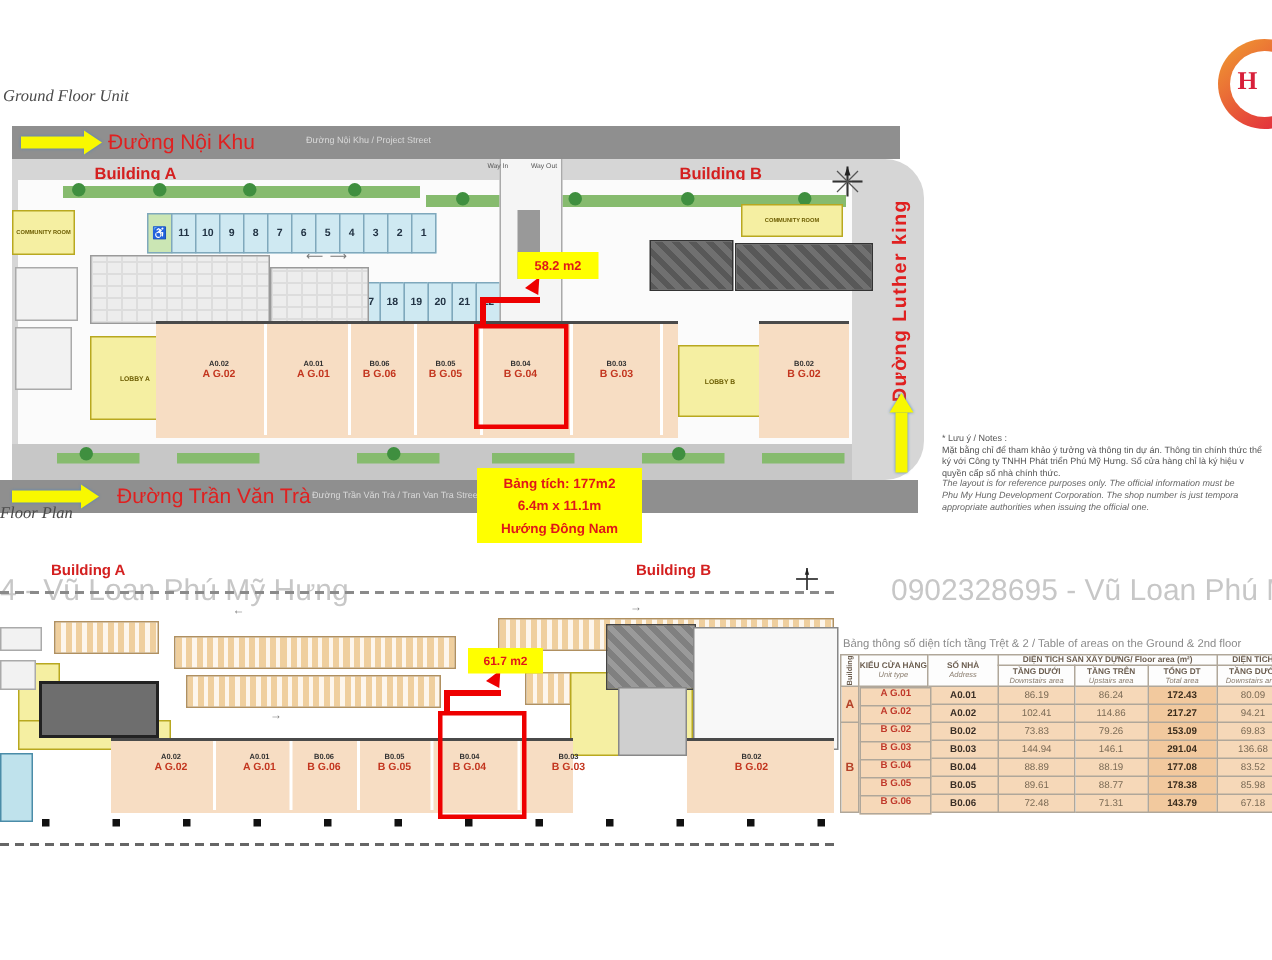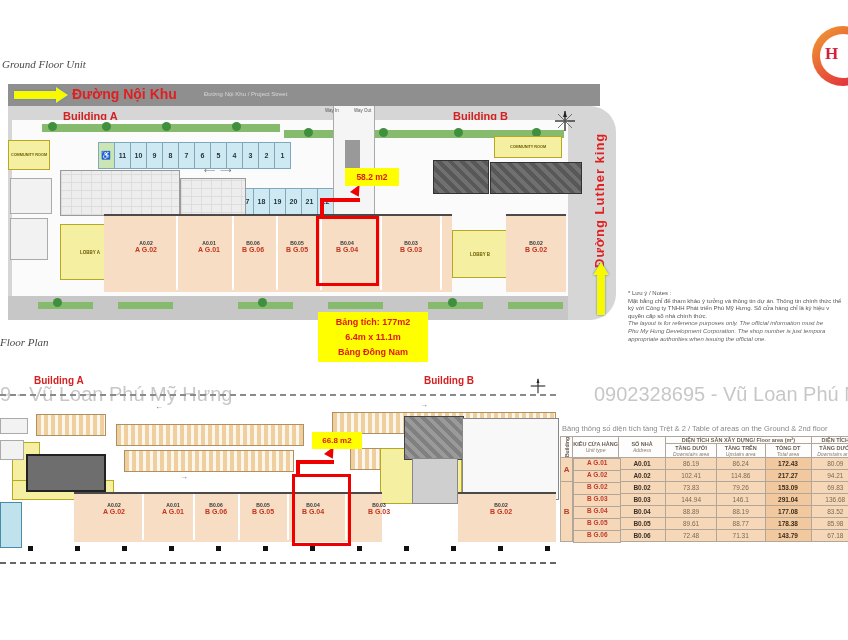--- a/index.html
+++ b/index.html
@@ -6,21 +6,21 @@
   .page{position:relative;width:848px;height:640px;overflow:hidden;background:#fff;
         font-family:"Liberation Sans",sans-serif;}
   .abs{position:absolute;}
 
   
   .cr-code{left:0;top:20px;font:bold 23px "Liberation Serif",serif;color:#b51a1a;letter-spacing:1px;}
   .plan-caption{font:italic 11px "Liberation Serif",serif;color:#4a4a4a;}
 
   
   .road-bar{background:#8f8f8f;}
-  .road-name{position:absolute;font-weight:bold;font-size:14px;color:#e02020;white-space:nowrap;}
+  .road-name{position:absolute;font-weight:normal;font-size:14px;color:#e02020;white-space:nowrap;}
   .road-sub{position:absolute;font-size:6px;color:#d8d8d8;white-space:nowrap;}
   .yarrow{position:absolute;filter:drop-shadow(0 0 1px #4b85c4);}
   .yarrow .tail{position:absolute;background:#f8f800;}
   .yarrow .head{position:absolute;width:0;height:0;}
 
   
   .plan-top{left:8px;top:106px;width:608px;height:214px;background:#d6d6d6;
             border-radius:0 26px 26px 0;}
   .bldg-label{position:absolute;font-weight:bold;font-size:11px;color:#d42020;white-space:nowrap;}
   .white-bldg{position:absolute;background:#fbfbfb;}
@@ -266,37 +266,45 @@
       <polygon points="11,1 13,7 9,7" fill="#222"></polygon>
     </svg>
   </div>
 
   <div class="abs vroad" style="left:592px;top:128px;height:140px;">Đường Luther king</div>
   <div class="abs yarrow" style="left:593px;top:262px;width:16px;height:54px;">
     <div class="head" style="left:0;top:0;border-bottom:13px solid #f8f800;border-left:8px solid transparent;border-right:8px solid transparent;"></div>
     <div class="tail" style="left:4px;top:13px;width:8px;height:40px;"></div>
   </div>
 
+  <div class="abs road-bar" style="left:0;top:320px;width:612px;height:22px;">
+    <div class="yarrow" style="left:8px;top:3px;width:58px;height:16px;">
+      <div class="tail" style="left:0;top:4px;width:46px;height:8px;"></div>
+      <div class="head" style="left:46px;top:0;border-left:12px solid #f8f800;border-top:8px solid transparent;border-bottom:8px solid transparent;"></div>
+    </div>
+    <span class="road-name" style="left:78px;top:2px;">Đường Trần Văn Trà</span>
+    <span class="road-sub" style="left:208px;top:8px;">Đường Trần Văn Trà / Tran Van Tra Street</span>
+  </div>
 
   <div class="abs anno">
     <div>Bảng tích: 177m2</div>
     <div>6.4m x 11.1m</div>
-    <div>Bảng Đông Nam</div>
+    <div>Hướng Đông Nam</div>
   </div>
 
   <div class="abs plan-caption" style="left:0;top:336px;">Floor Plan</div>
   <span class="abs bldg-label" style="left:34px;top:375px;font-size:10px;">Building A</span>
   <span class="abs bldg-label" style="left:424px;top:375px;font-size:10px;">Building B</span>
   <svg class="compass" style="left:530px;top:378px;" width="16" height="16" viewBox="0 0 22 22">
     <line x1="11" y1="1" x2="11" y2="21" stroke="#333" stroke-width="1.6"></line>
     <line x1="1" y1="11" x2="21" y2="11" stroke="#333" stroke-width="1.6"></line>
     <polygon points="11,1 13,7 9,7" fill="#222"></polygon>
   </svg>
 
-  <div class="abs wm" style="left:0;">9 - Vũ Loan Phú Mỹ Hưng</div>
+  <div class="abs wm" style="left:0;">4 - Vũ Loan Phú Mỹ Hưng</div>
   <div class="abs wm" style="left:594px;">0902328695 - Vũ Loan Phú M</div>
 
   <div class="abs plan-bottom">
     <div class="dash" style="left:0;top:-6px;width:556px;"></div>
 
     <div class="stalls" style="left:36px;top:14px;width:68px;height:20px;"></div>
     <div class="stalls" style="left:116px;top:24px;width:186px;height:20px;"></div>
     <div class="stalls" style="left:332px;top:12px;width:222px;height:20px;"></div>
     <div class="stalls" style="left:124px;top:50px;width:168px;height:20px;"></div>
     <div class="stalls" style="left:350px;top:48px;width:204px;height:20px;"></div>
@@ -350,21 +358,21 @@
         <div class="unit" style="left: 478px; top: 102px;">
           <div class="ucode">B0.02</div>
           <div class="uname">B G.02</div>
         </div>
       </div>
 
     <div class="redbox" style="left:292px;top:74px;width:53px;height:66px;"></div>
     <div class="rline" style="left:296px;top:60px;width:38px;height:4px;"></div>
     <div class="rline" style="left:296px;top:60px;width:4px;height:16px;"></div>
     <div class="rhead" style="left:326px;top:46px;"></div>
-    <div class="callout" style="left:312px;top:32px;width:50px;height:17px;font-size:8px;">66.8 m2</div>
+    <div class="callout" style="left:312px;top:32px;width:50px;height:17px;font-size:8px;">61.7 m2</div>
 
     <div class="pool" style="left:0;top:102px;width:20px;height:44px;"></div>
     <div class="equip" style="left:0;top:18px;width:26px;height:14px;"></div>
     <div class="equip" style="left:0;top:40px;width:22px;height:18px;"></div>
 
     <div id="dots" class="abs" style="inset:0;">
         <div class="dot" style="left: 28px; top: 146px;"></div>
         <div class="dot" style="left: 75px; top: 146px;"></div>
         <div class="dot" style="left: 122px; top: 146px;"></div>
         <div class="dot" style="left: 169px; top: 146px;"></div>

